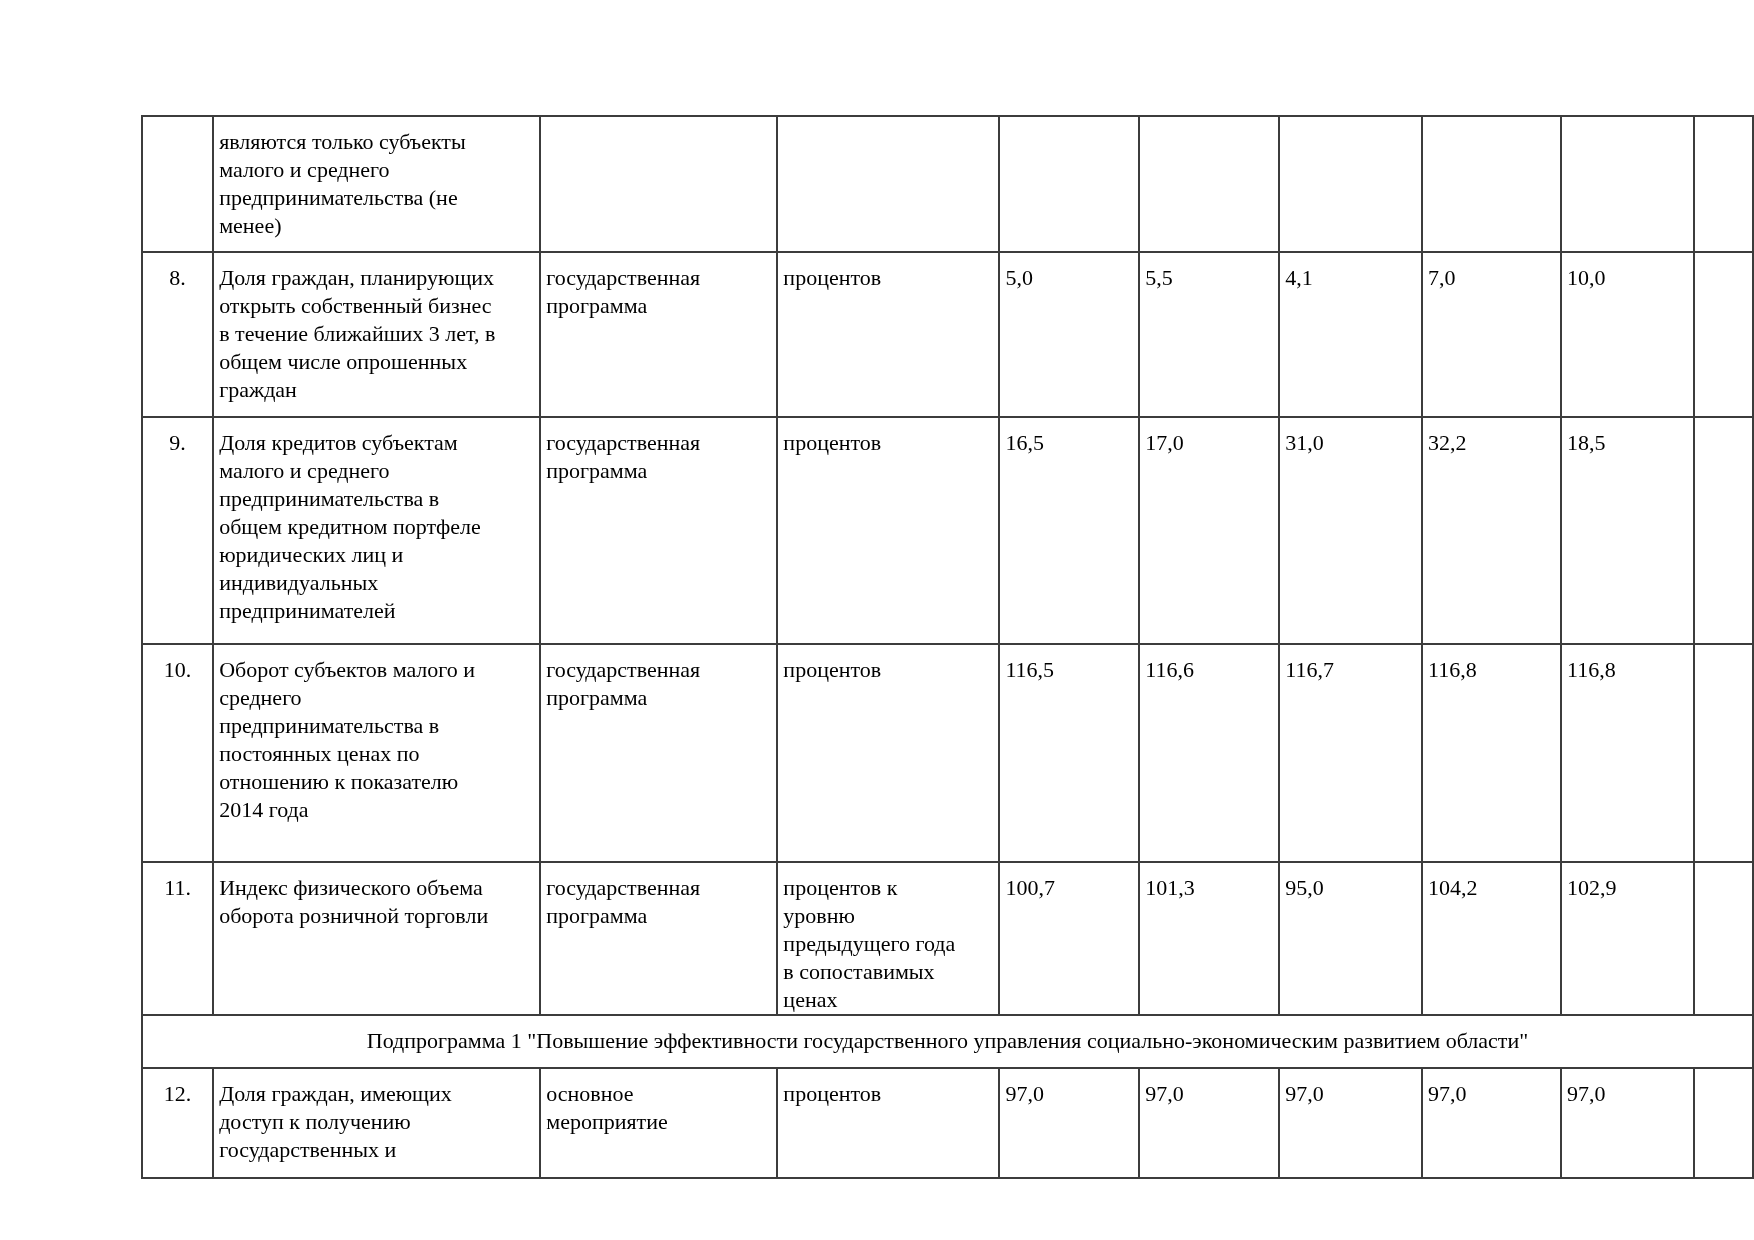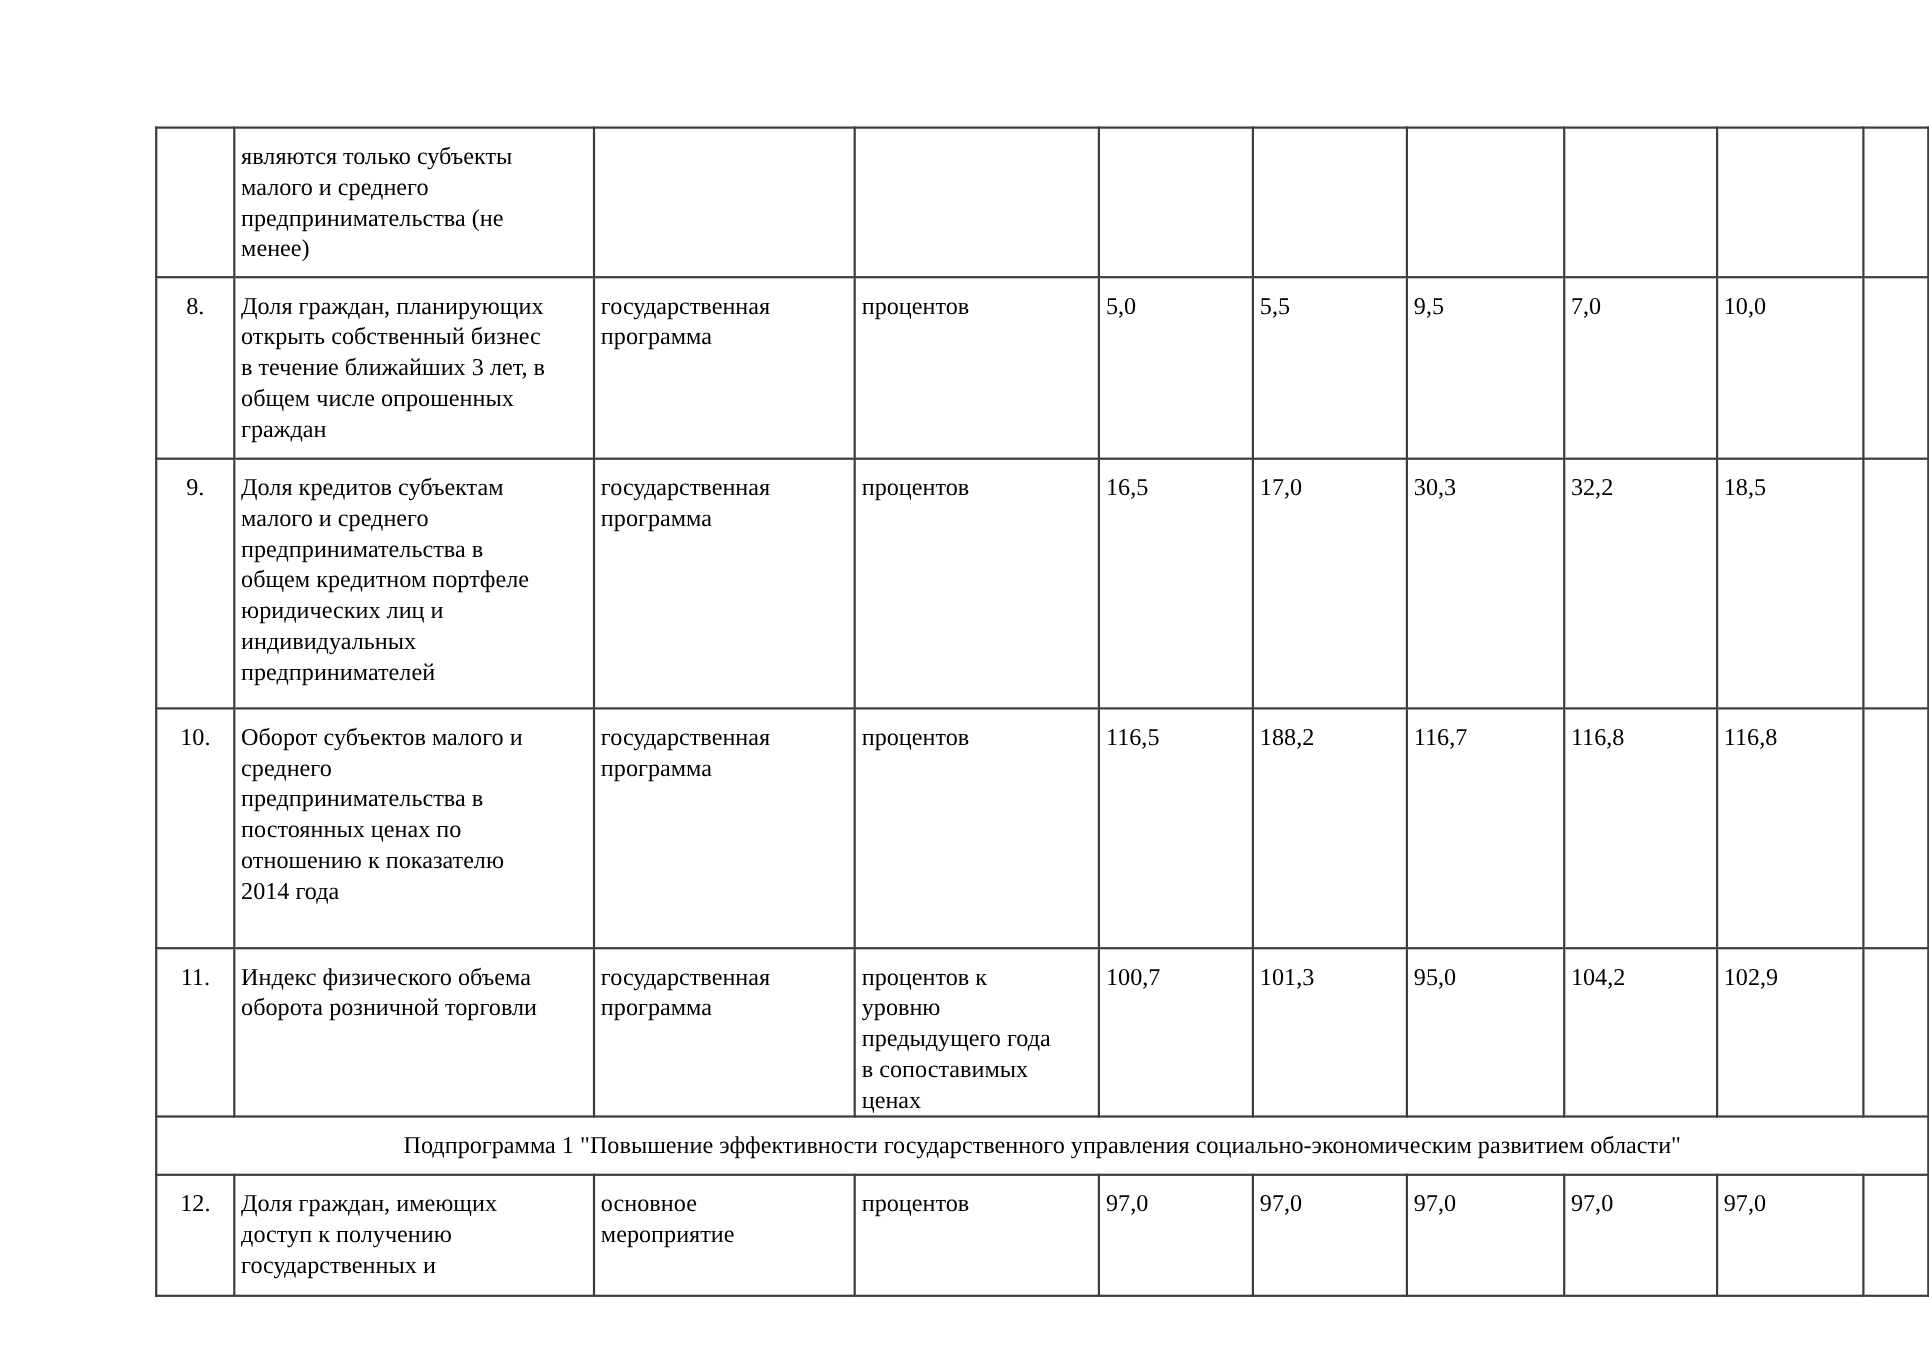--- a/index.html
+++ b/index.html
@@ -117,59 +117,59 @@
       <td class="ind">Доля граждан, планирующих
 открыть собственный бизнес
 в течение ближайших 3 лет, в
 общем числе опрошенных
 граждан</td>
       <td class="ctr">государственная
 программа</td>
       <td class="ctr">процентов</td>
       <td class="val">5,0</td>
       <td class="val">5,5</td>
-      <td class="val">9,5</td>
+      <td class="val">4,1</td>
       <td class="val">7,0</td>
       <td class="val">10,0</td>
       <td class="val"></td>
     </tr>
 
     <tr class="r-9">
       <td class="num">9.</td>
       <td class="ind">Доля кредитов субъектам
 малого и среднего
 предпринимательства в
 общем кредитном портфеле
 юридических лиц и
 индивидуальных
 предпринимателей</td>
       <td class="ctr">государственная
 программа</td>
       <td class="ctr">процентов</td>
       <td class="val">16,5</td>
       <td class="val">17,0</td>
-      <td class="val">30,3</td>
+      <td class="val">31,0</td>
       <td class="val">32,2</td>
       <td class="val">18,5</td>
       <td class="val"></td>
     </tr>
 
     <tr class="r-10">
       <td class="num">10.</td>
       <td class="ind">Оборот субъектов малого и
 среднего
 предпринимательства в
 постоянных ценах по
 отношению к показателю
 2014 года</td>
       <td class="ctr">государственная
 программа</td>
       <td class="ctr">процентов</td>
       <td class="val">116,5</td>
-      <td class="val">188,2</td>
+      <td class="val">116,6</td>
       <td class="val">116,7</td>
       <td class="val">116,8</td>
       <td class="val">116,8</td>
       <td class="val"></td>
     </tr>
 
     <tr class="r-11">
       <td class="num">11.</td>
       <td class="ind">Индекс физического объема
 оборота розничной торговли</td>

